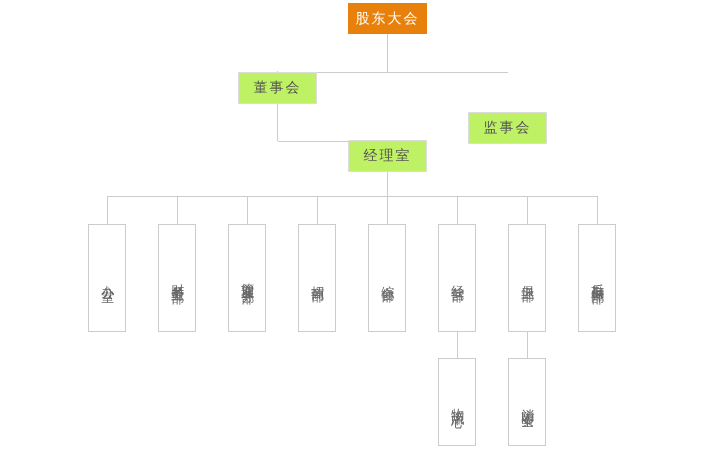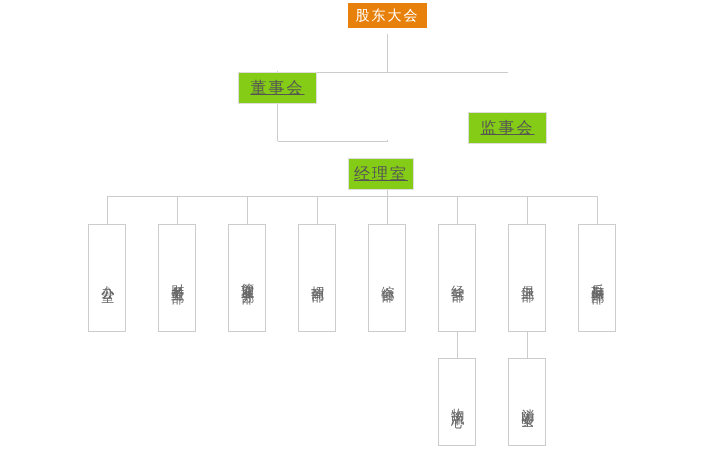--- a/index.html
+++ b/index.html
@@ -35,26 +35,25 @@
     letter-spacing: 1px;
   }
   .node.root {
     background: #e8800c;
     border-color: #e8800c;
     color: #ffffff;
     letter-spacing: 2px;
     font-size: 14px;
   }
   .node.level2 {
-    background: #84cc16;
+    background: #bef264;
     border-color: #dddddd;
     color: #555555;
     letter-spacing: 2px;
-    font-size: 16px;
-    text-decoration: underline;
+    font-size: 14px;
   }
   .node.vert {
     writing-mode: vertical-rl;
     text-orientation: upright;
     letter-spacing: 2px;
     font-size: 13px;
   }
   svg.links {
     position: absolute;
     left: 0; top: 0;
@@ -101,33 +100,33 @@
     <line x1="317" y1="196" x2="317" y2="224"></line>
     <line x1="387" y1="196" x2="387" y2="224"></line>
     <line x1="457" y1="196" x2="457" y2="224"></line>
     <line x1="527" y1="196" x2="527" y2="224"></line>
     <line x1="597" y1="196" x2="597" y2="224"></line>
 
     <line x1="457" y1="331" x2="457" y2="358"></line>
     <line x1="527" y1="331" x2="527" y2="358"></line>
   </svg>
 
-  <div class="node root" style="left:348px; top:3px; width:79px; height:25px;">
+  <div class="node root" style="left:348px; top:3px; width:79px; height:31px;">
     <span>股东大会</span>
   </div>
 
   <div class="node level2" style="left:238px; top:72px; width:79px; height:32px;">
     <span>董事会</span>
   </div>
 
   <div class="node level2" style="left:468px; top:72px; width:79px; height:32px;margin-top:40px;">
     <span>监事会</span>
   </div>
 
-  <div class="node level2" style="left:348px; top:158px; width:66px; height:32px;justify-content:center;">
+  <div class="node level2" style="left:348px; top:140px; width:79px; height:32px;justify-content:center;">
     <span>经理室</span>
   </div>
 
   <div class="node vert" style="left:88px; top:224px; width:38px; height:108px;">
     <span>办公室</span>
   </div>
   <div class="node vert" style="left:158px; top:224px; width:38px; height:108px;">
     <span>财务劳工部</span>
   </div>
   <div class="node vert" style="left:228px; top:224px; width:38px; height:108px;">

